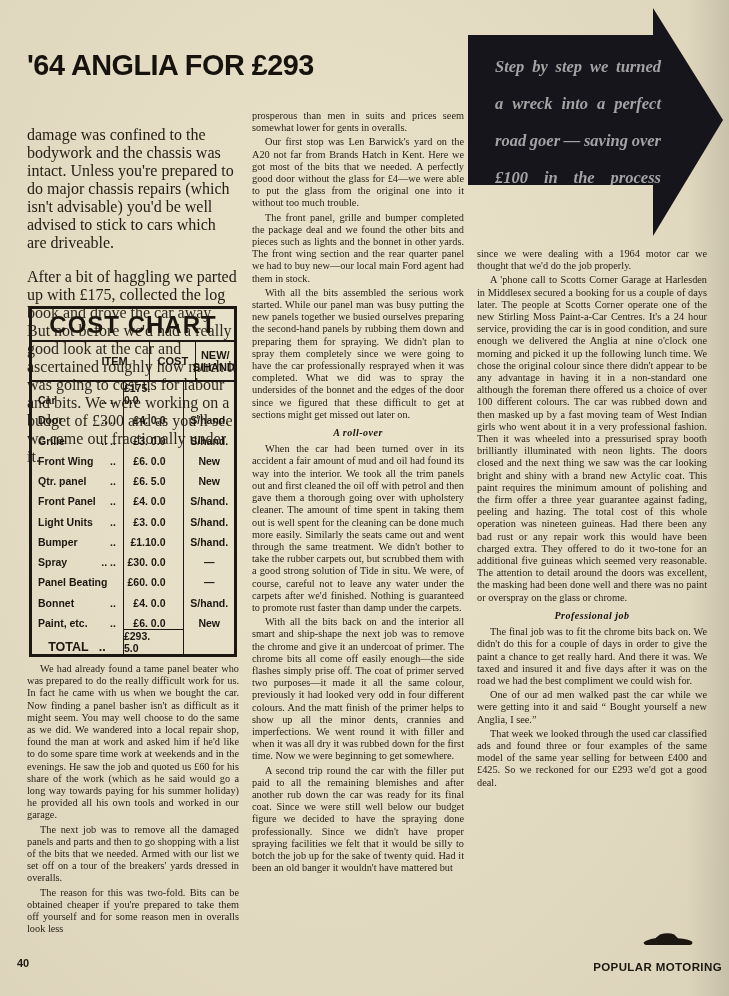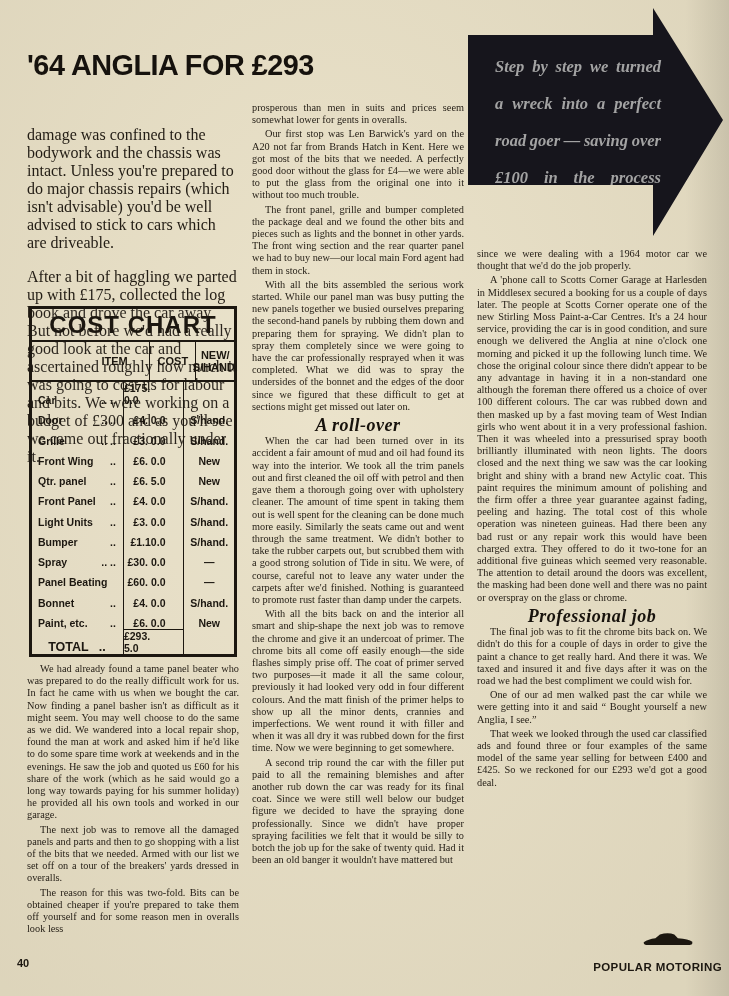--- a/index.html
+++ b/index.html
@@ -29,27 +29,27 @@
     font-family:"Liberation Serif", serif; font-style:italic; font-weight:bold;
     font-size:16.5px; color:#a3a3a3;
   }
   .callout-line{display:flex; justify-content:space-between; height:37px; align-items:center;}
   
   .col{position:absolute; font-size:10.3px; line-height:12.2px; text-align:justify; overflow:hidden;}
   .col p{margin:0 0 2px 0;}
   .col p.indent{text-indent:13px;}
   .subhead{
     margin:6px 0 4px 0; text-align:center; font-style:italic; font-weight:bold;
-    font-size:18px; letter-spacing:0.5px; color:#18130d;
+    font-size:10px; letter-spacing:0.5px; color:#18130d;
   }
   #col1-wrap{position:absolute; left:27px; top:110px; width:212px; height:852px;}
   #col1-top{position:absolute; left:0; top:0; width:212px;}
   #col1-bottom{position:absolute; left:0; top:553px; width:212px; font-size:10.3px; line-height:12.2px; text-align:justify;}
   #col1-bottom p{margin:0 0 2px 0;} #col1-bottom p.indent{text-indent:13px;}
-  #col2{left:252px; top:102px; width:212px; height:852px;}
+  #col2{left:252px; top:110px; width:212px; height:852px;}
   #col3{left:477px; top:248px; width:230px; height:712px;}
   
   .cost-table{
     position:absolute; left:2px; top:196px; width:208px; height:351px;
     box-sizing:border-box; border:3px solid #1c1710; background:rgba(255,255,255,0.04);
     font-family:"Liberation Sans", sans-serif; color:#1c1710;
     display:flex; flex-direction:column;
   }
   .ct-title{
     flex:0 0 31px; display:flex; align-items:center; justify-content:center;

